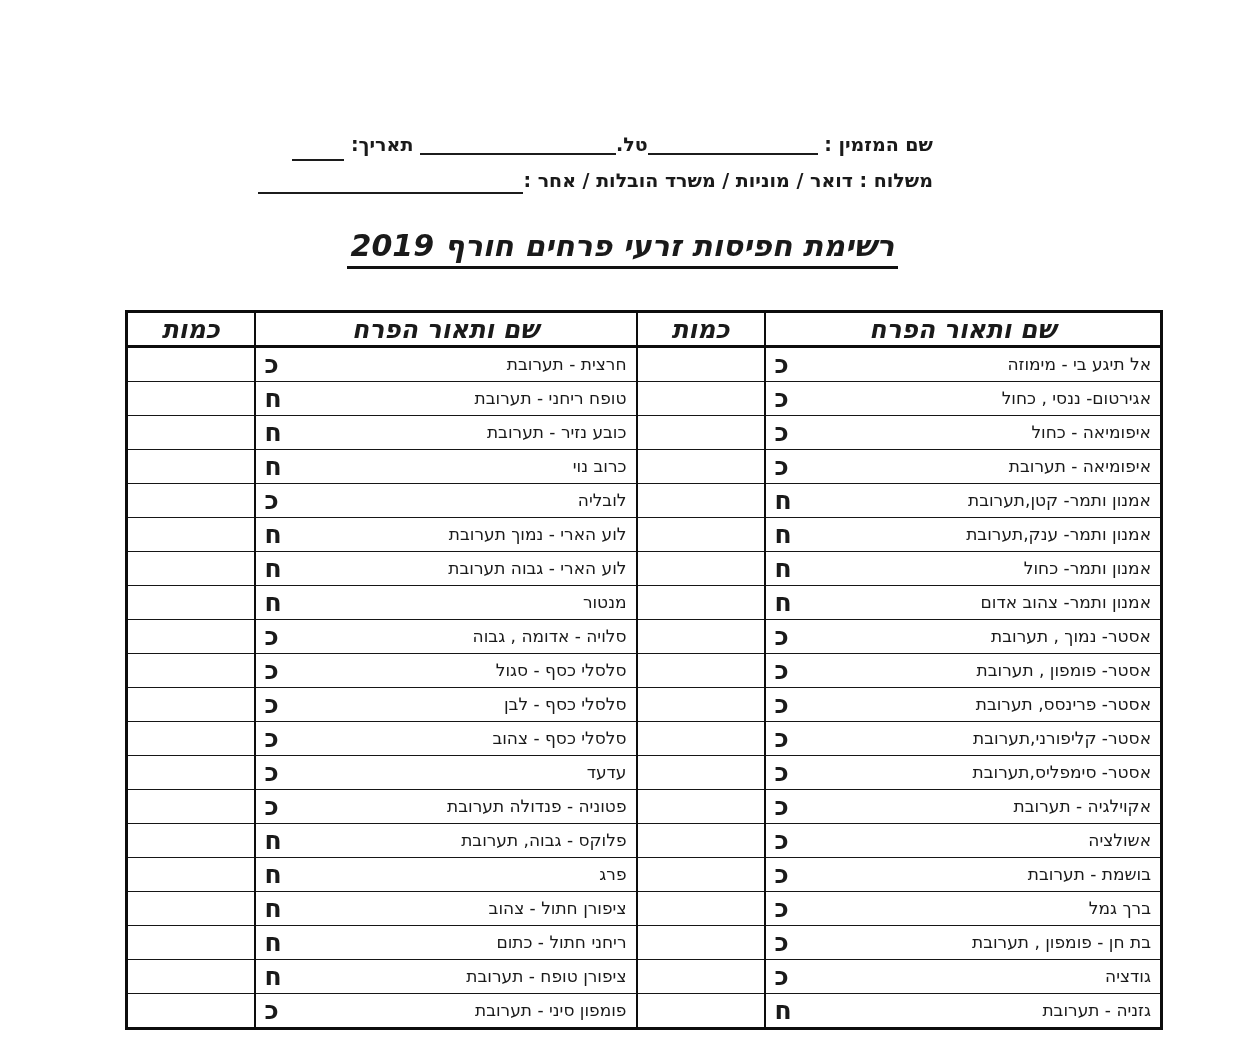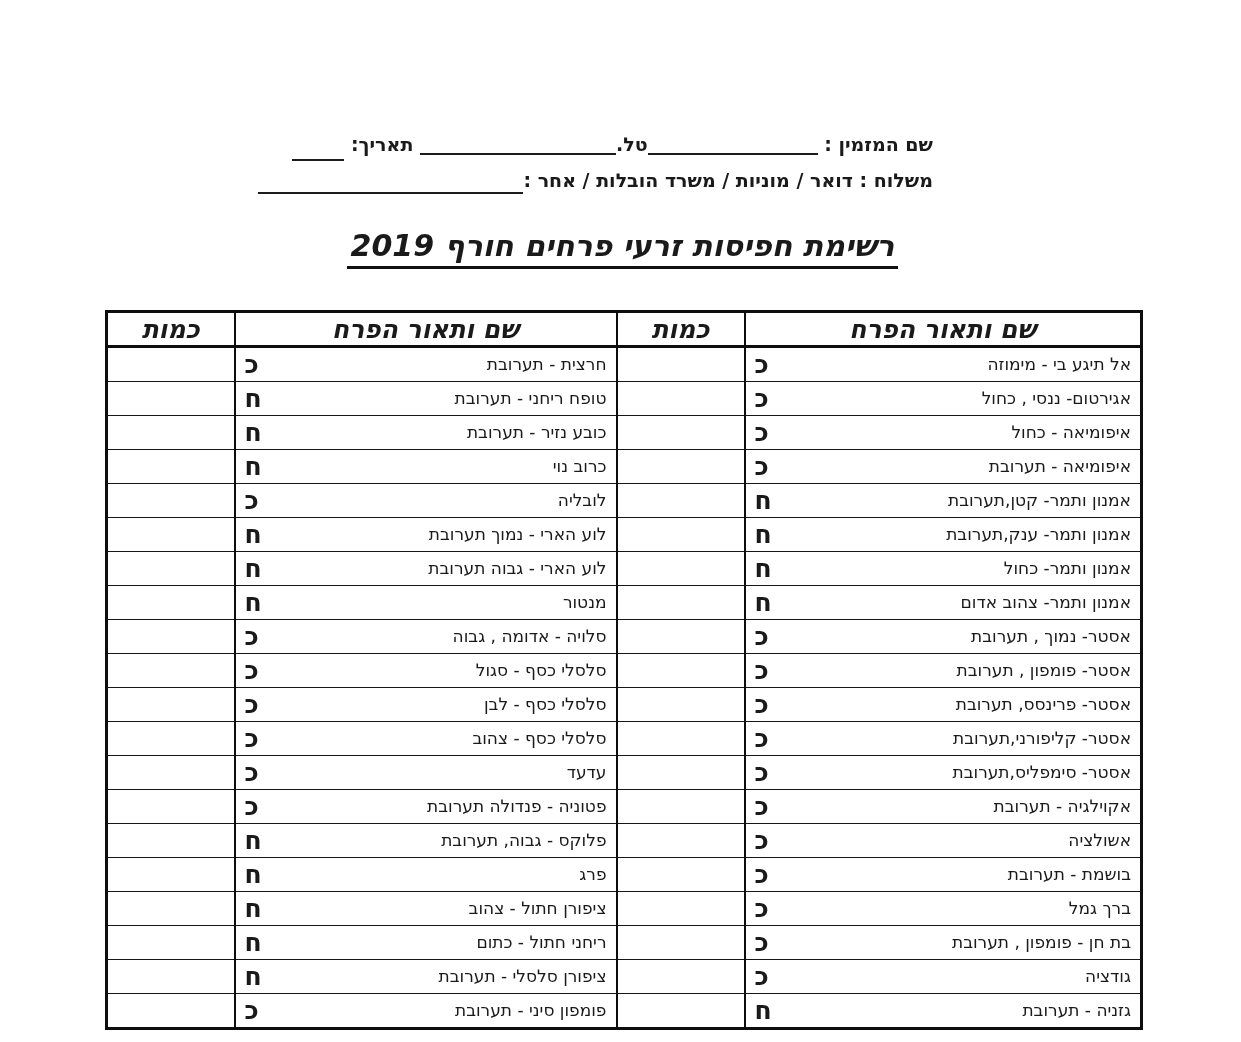--- a/index.html
+++ b/index.html
@@ -59,21 +59,21 @@
   
   table.seed-table {
     position: absolute;
     top: 310px;
     left: 105px;
     width: 1035px;
     border-collapse: collapse;
     table-layout: fixed;
     direction: ltr;
   }
-  table.seed-table { border: 3px solid #0d0d0d; }
+  table.seed-table { border: 3px solid #0d0d0d; margin-left: 20px; }
   col.c-qty-l  { width: 128px; }
   col.c-name-l { width: 382px; }
   col.c-qty-r  { width: 128px; }
   col.c-name-r { width: 397px; }
 
   .seed-table th {
     height: 32px;
     border: 2.5px solid #0d0d0d;
     border-top: 3px solid #0d0d0d;
     border-bottom: 3px solid #0d0d0d;
@@ -539,21 +539,21 @@
           </td>
         </tr>
 
         <tr>
           <td>
             <span class="qty-val"></span>
           </td>
           <td>
             <div class="nc">
               <span class="code">ח</span>
-              <span class="nm">ציפורן סלסלי - תערובת</span>
+              <span class="nm">ציפורן טופח - תערובת</span>
             </div>
           </td>
           <td>
             <span class="qty-val"></span>
           </td>
           <td>
             <div class="nc">
               <span class="code">כ</span>
               <span class="nm">גודציה</span>
             </div>

